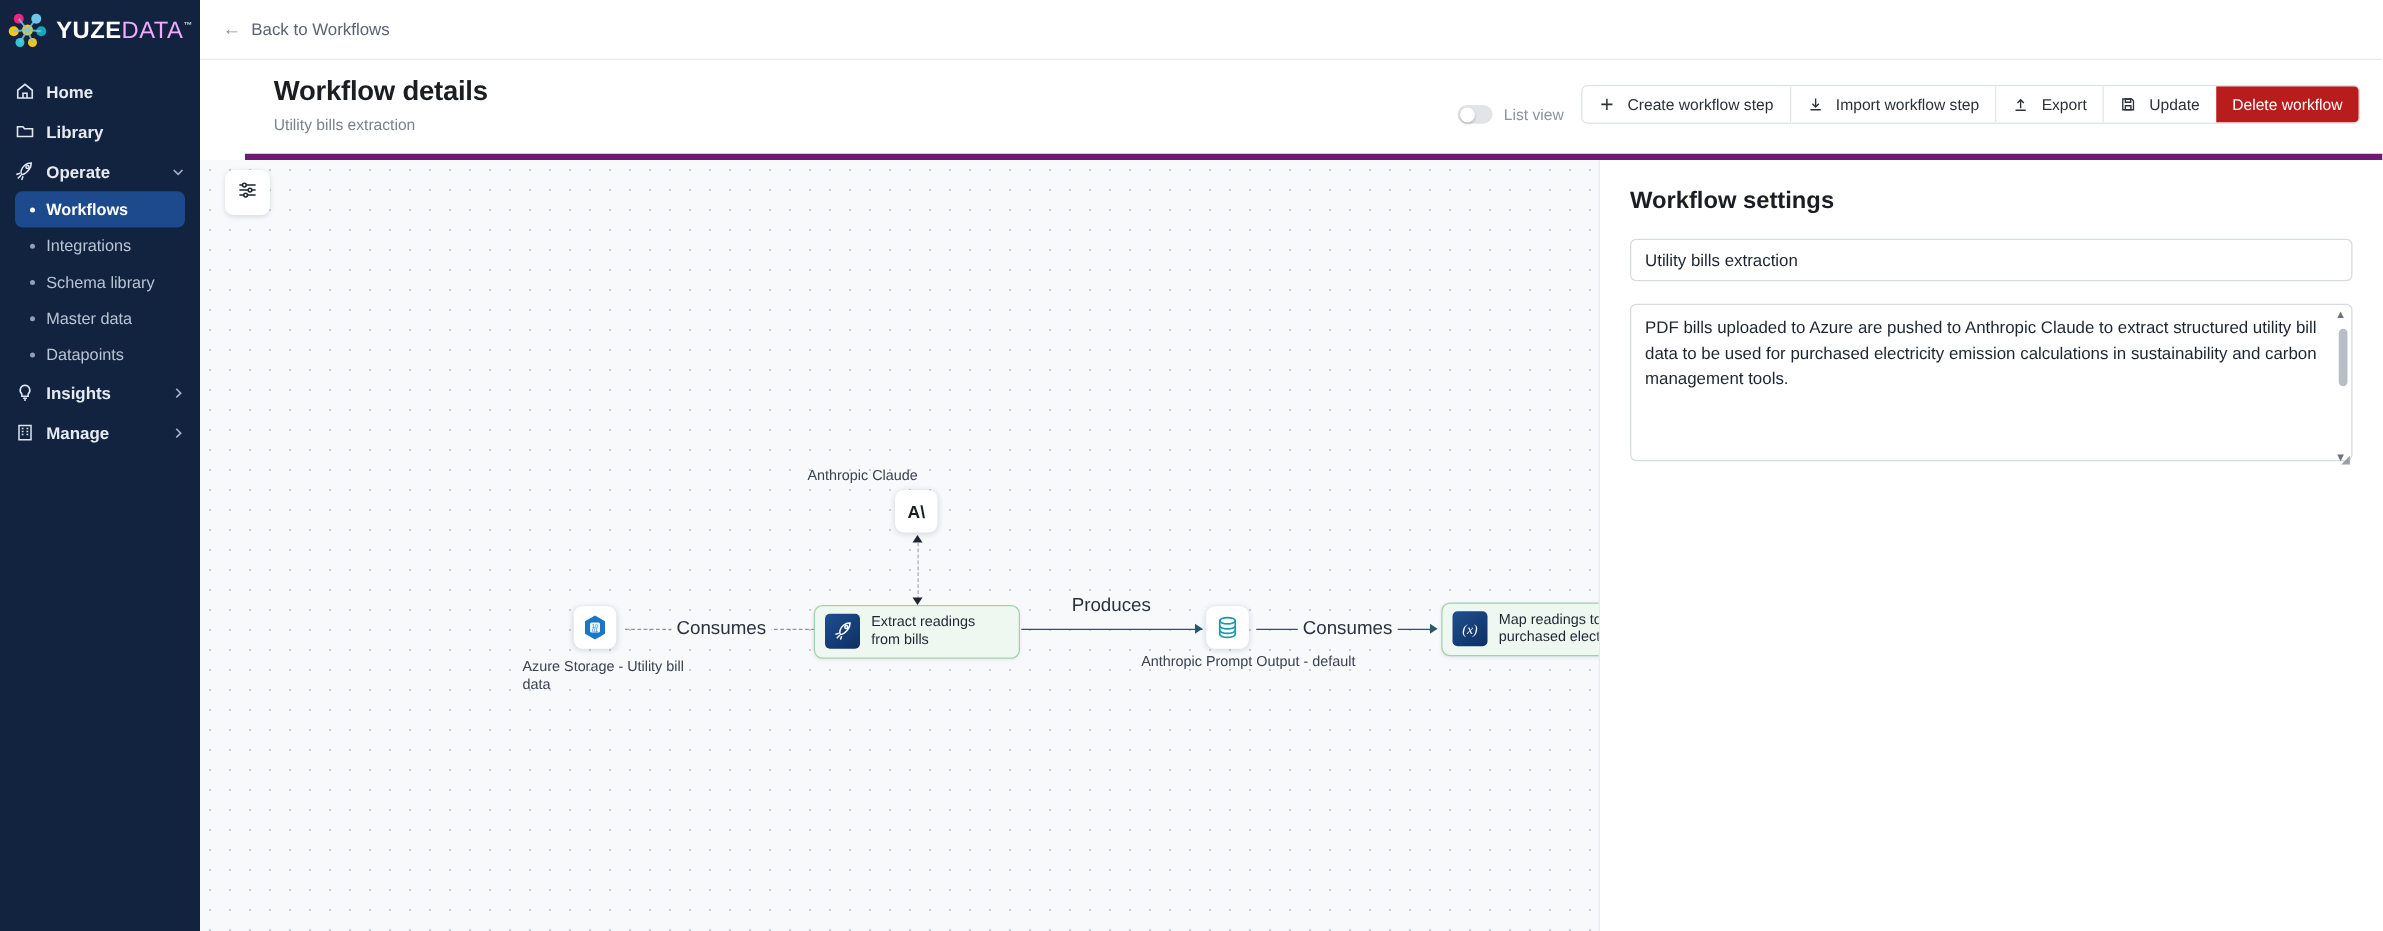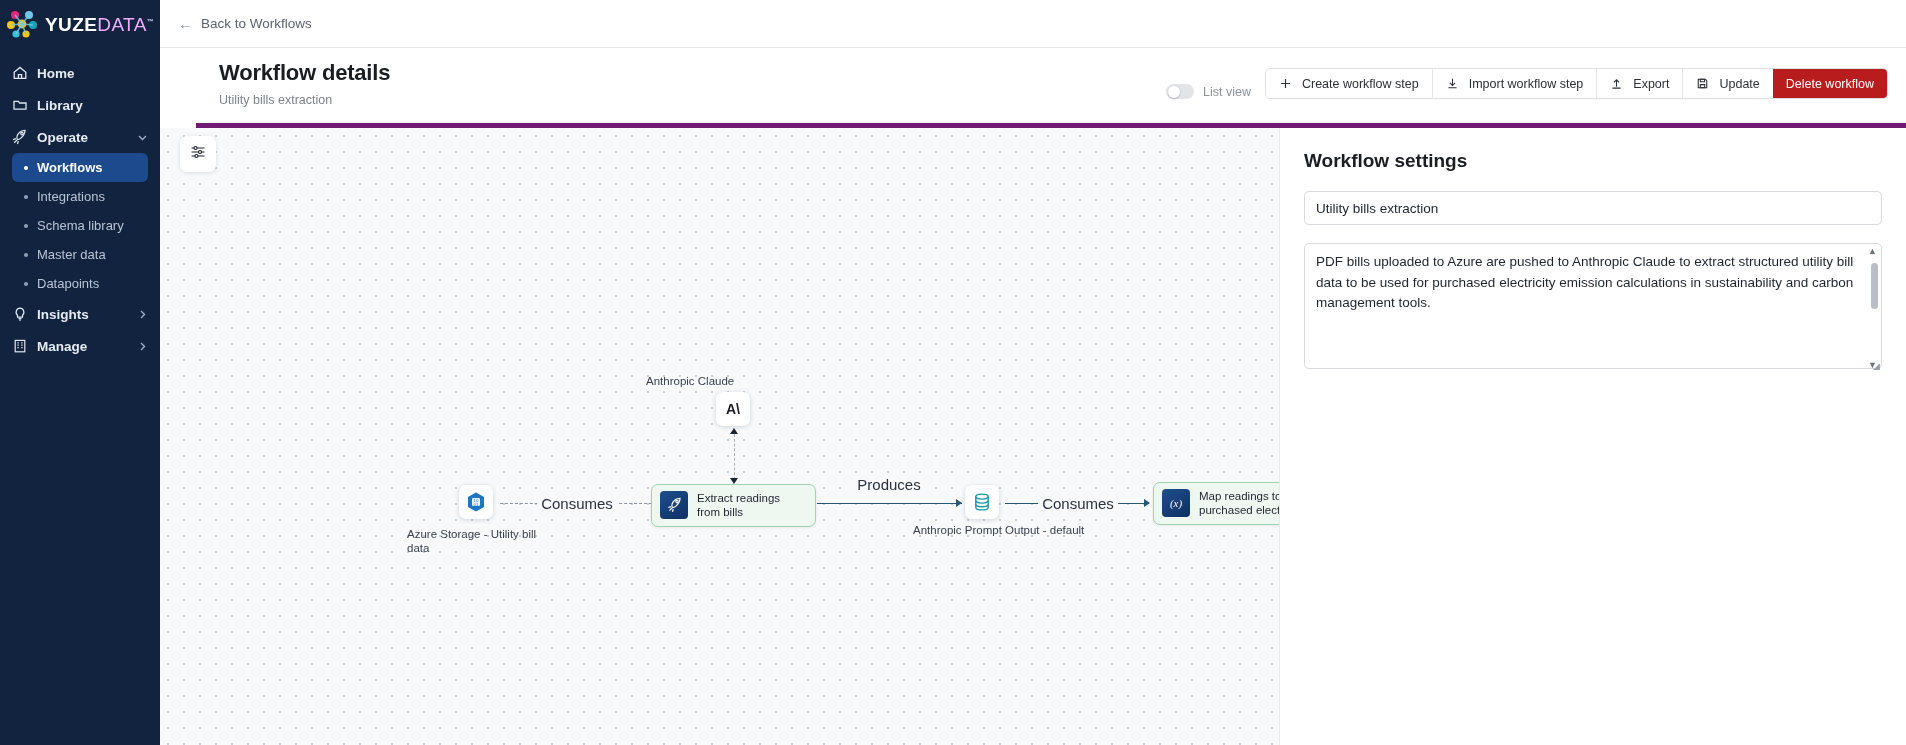--- a/index.html
+++ b/index.html
@@ -400,21 +400,21 @@
         <div class="node" style="left:299px; top:357px;">
           <div class="icon-tile">
             <svg width="24" height="24" viewBox="0 0 24 24">
               <polygon points="12,2.4 20,7 20,17 12,21.6 4,17 4,7" fill="#1b76c4"></polygon>
               <rect x="8" y="8" width="8" height="8" rx="1.2" fill="#fff" opacity=".92"></rect>
               <text x="12" y="12.1" font-family="Liberation Sans, sans-serif" font-size="4.4" fill="#1b76c4" text-anchor="middle">10</text>
               <text x="12" y="15.6" font-family="Liberation Sans, sans-serif" font-size="4.4" fill="#1b76c4" text-anchor="middle">01</text>
             </svg>
           </div>
         </div>
-        <div class="node-label" style="left:247px; top:399px; width:139px;">Azure Storage - Utility bill data</div>
+        <div class="node-label" style="left:258px; top:399px; width:139px;">Azure Storage - Utility bill data</div>
 
         <div class="edge-dash" style="left:340px; top:375px; width:152px;"></div>
         <div class="edge-label" style="left:417px; top:375px;">Consumes</div>
 
         <div class="node" style="left:491px; top:356px; width:165px;">
           <div class="step-box">
             <span class="step-ico">
               <svg width="17" height="17" viewBox="0 0 17 17" fill="none" stroke="#ffffff" stroke-width="1.2">
                 <path d="M6.5 10.5 C5 9 6 5.5 9 3 C11 1.4 14 1.4 14 1.4 C14 1.4 14 4.4 12.4 6.4 C10 9.4 7.9 10.8 6.5 10.5 Z"></path>
                 <circle cx="11" cy="4.6" r="1.2"></circle>

